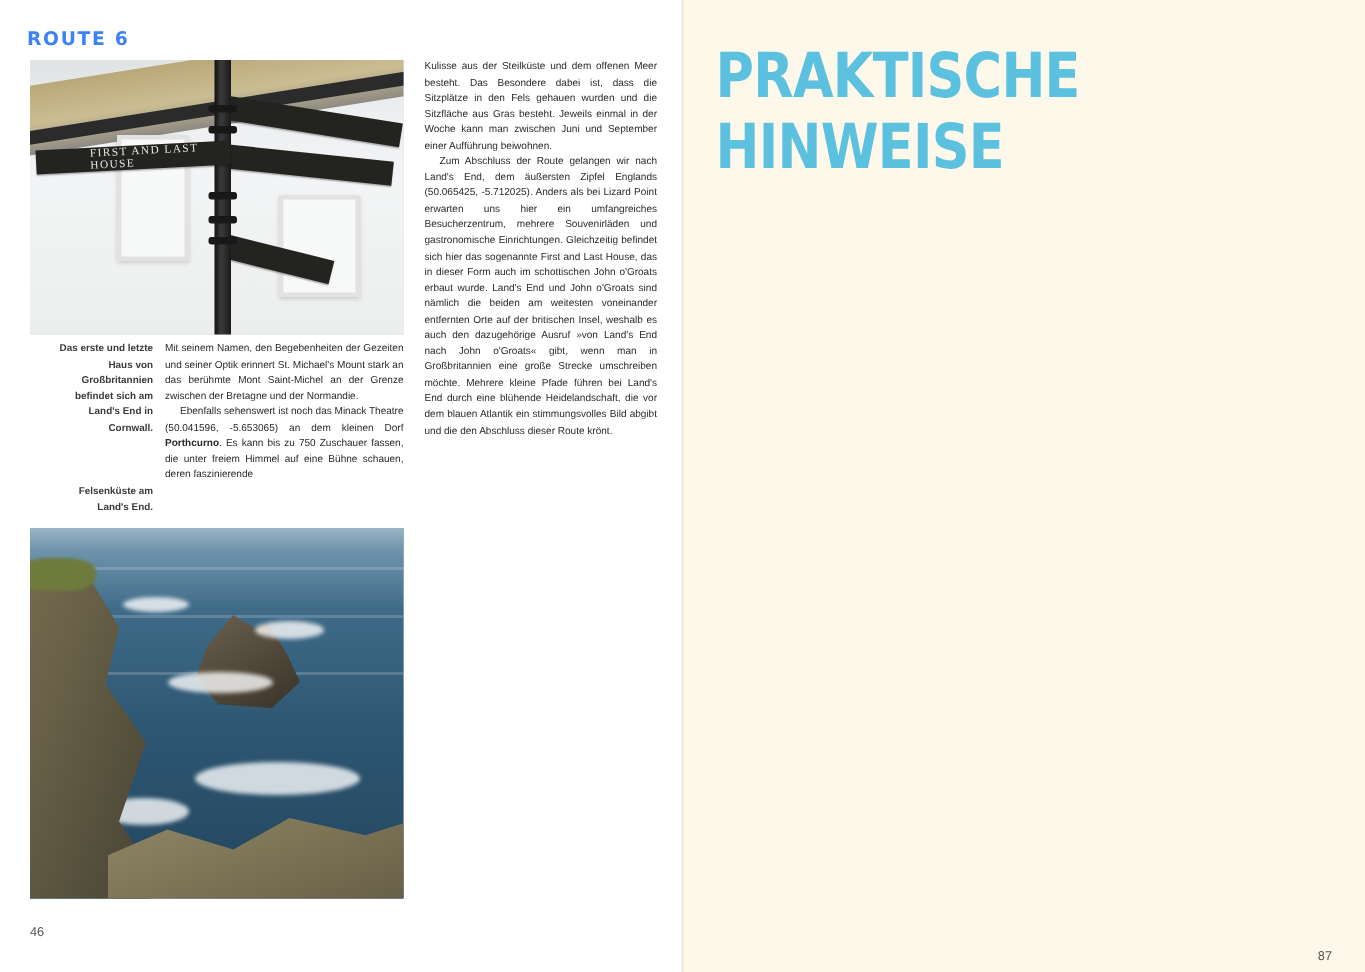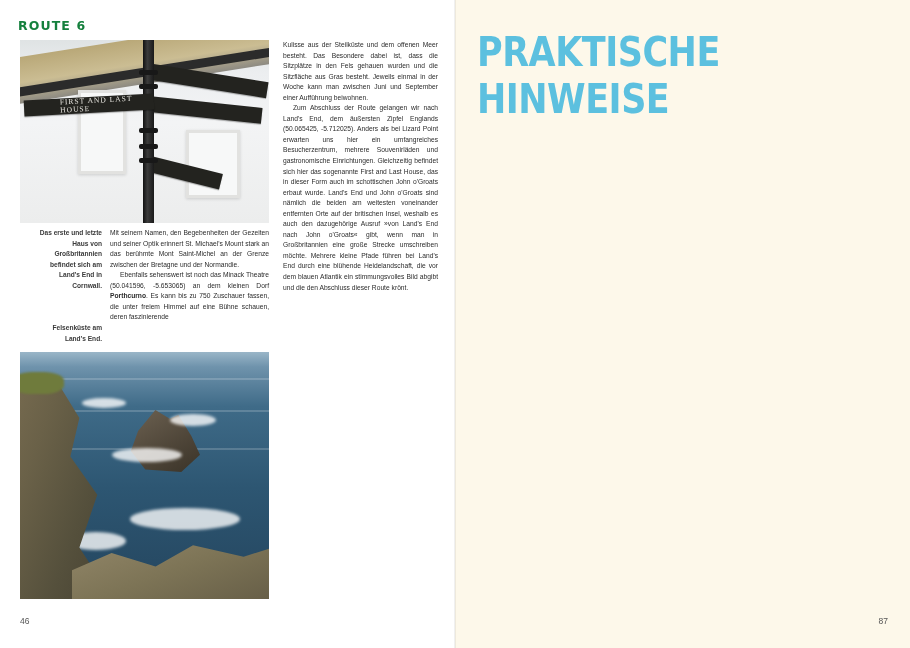--- a/index.html
+++ b/index.html
@@ -38,21 +38,21 @@
   }
 
   .route-label {
     position: absolute;
     left: 18px;
     top: 18px;
     font-family: "DejaVu Sans", sans-serif;
     font-weight: bold;
     font-size: 12.5px;
     letter-spacing: 1.1px;
-    color: #15803d;
+    color: #3b82f6;
     text-transform: uppercase;
   }
 
   
   .photo-signpost {
     position: absolute;
     left: 20px;
     top: 40px;
     width: 249px;
     height: 183px;
@@ -97,21 +97,21 @@
   .col-l2 { left: 110px; top: 228px; width: 159px; }
   .col-l3 { left: 283px; top: 40px;  width: 155px; }
 
   .pagenum {
     position: absolute;
     font-size: 8.5px;
     color: #555;
     font-family: "Liberation Sans", sans-serif;
   }
   .pagenum-left  { left: 20px;  top: 616px; }
-  .pagenum-right { right: 22px; top: 616px; }
+  .pagenum-right { right: 22px; top: 632px; }
 
   
   .big-heading {
     position: absolute;
     left: 22px;
     top: 28px;
     font-family: "DejaVu Sans", sans-serif;
     font-weight: bold;
     font-size: 35px;
     letter-spacing: -0.5px;

